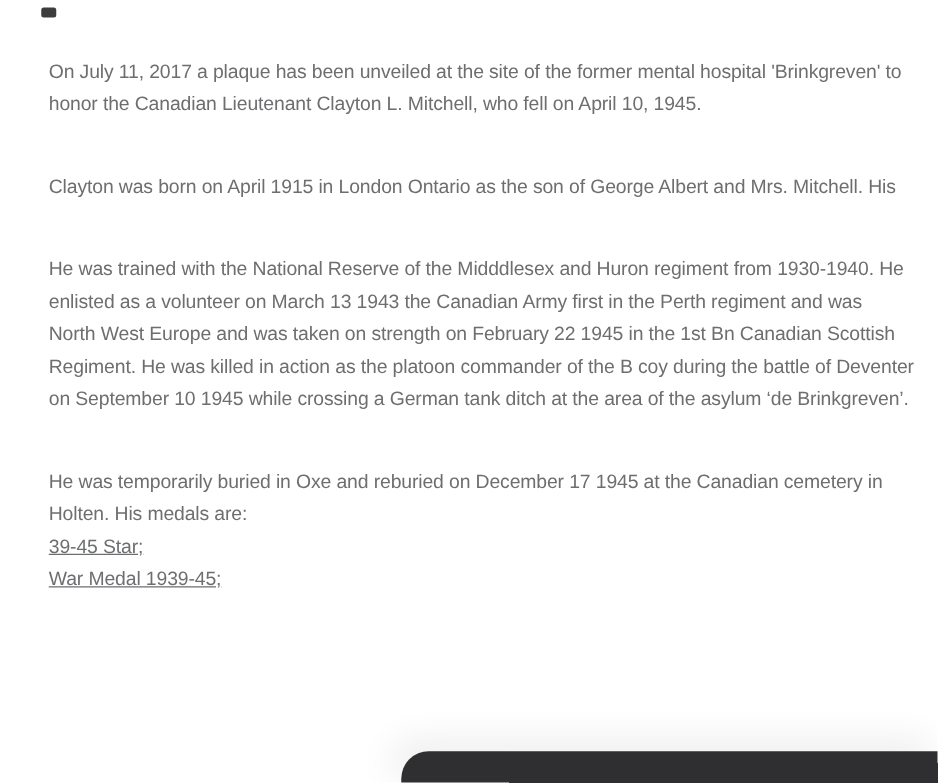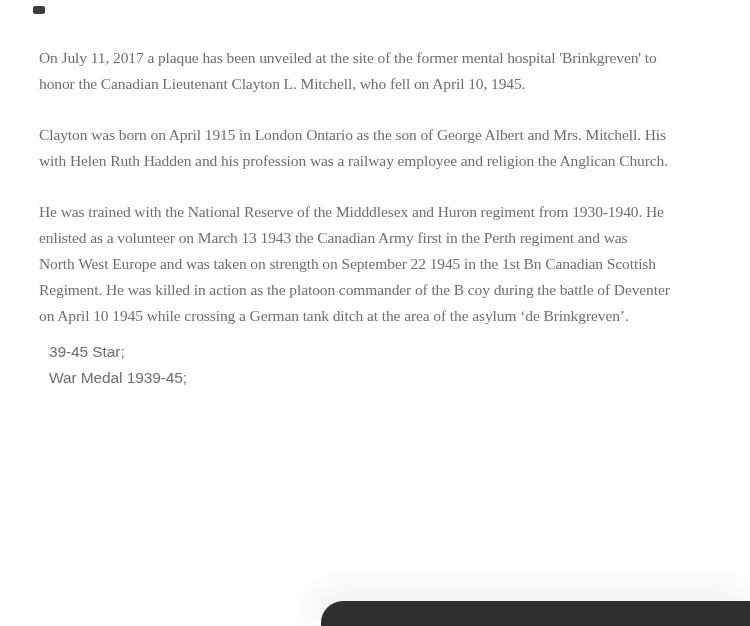--- a/index.html
+++ b/index.html
@@ -19,23 +19,23 @@
   }
   .article{
     position:absolute;
     left:39px;top:45px;
     width:700px;
     color:var(--text);
     font-size:15.5px;
     letter-spacing:-0.1px;
     line-height:26px;
   }
-  .para{margin:0;font-family:Liberation Serif, serif;}
-  .para:not(:first-child){margin-top:25px;}
-  .medals{margin:10px;}
+  .para{margin:0;}
+  .para:not(:first-child){margin-top:40px;}
+  .medals{margin:0;text-decoration:underline;}
   .line{white-space:nowrap;}
   .corner-mark{
     position:absolute;
     left:33px;top:6px;
     width:12px;height:8px;
     border-radius:2px;
     background:var(--mark);
   }
   .bottom-widget{
     position:absolute;
@@ -51,28 +51,31 @@
 
 <span class="corner-mark"></span>
 
 <main class="article">
     <div class="para">
       <div class="line">On July 11, 2017 a plaque has been unveiled at the site of the former mental hospital 'Brinkgreven' to</div>
       <div class="line">honor the Canadian Lieutenant Clayton L. Mitchell, who fell on April 10, 1945.</div>
     </div>
     <div class="para">
       <div class="line">Clayton was born on April 1915 in London Ontario as the son of George Albert and Mrs. Mitchell. His</div>
-      <div class="line">with Helen Ruth Hadden and his profession was a railway employee and religion the Anglican Church.</div>
     </div>
     <div class="para">
       <div class="line">He was trained with the National Reserve of the Midddlesex and Huron regiment from 1930-1940. He</div>
       <div class="line">enlisted as a volunteer on March 13 1943 the Canadian Army first in the Perth regiment and was</div>
-      <div class="line">North West Europe and was taken on strength on September 22 1945 in the 1st Bn Canadian Scottish</div>
+      <div class="line">North West Europe and was taken on strength on February 22 1945 in the 1st Bn Canadian Scottish</div>
       <div class="line">Regiment. He was killed in action as the platoon commander of the B coy during the battle of Deventer</div>
-      <div class="line">on April 10 1945 while crossing a German tank ditch at the area of the asylum ‘de Brinkgreven’.</div>
+      <div class="line">on September 10 1945 while crossing a German tank ditch at the area of the asylum ‘de Brinkgreven’.</div>
+    </div>
+    <div class="para">
+      <div class="line">He was temporarily buried in Oxe and reburied on December 17 1945 at the Canadian cemetery in</div>
+      <div class="line">Holten. His medals are:</div>
     </div>
     <div class="medals">
       <div class="line">39-45 Star;</div>
       <div class="line">War Medal 1939-45;</div>
     </div>
   </main>
 
 <div class="bottom-widget"></div>
 
 </body></html>

